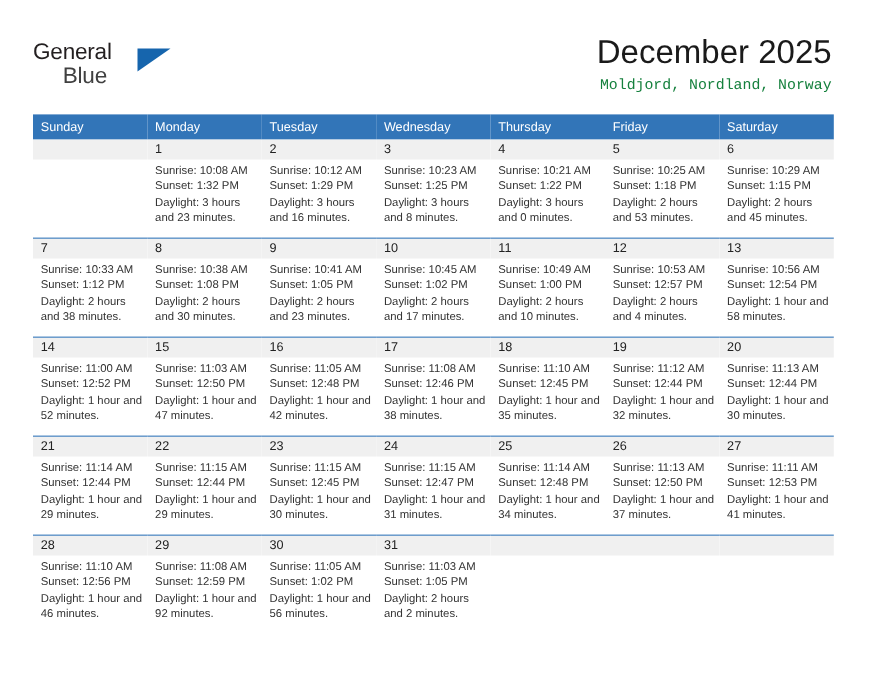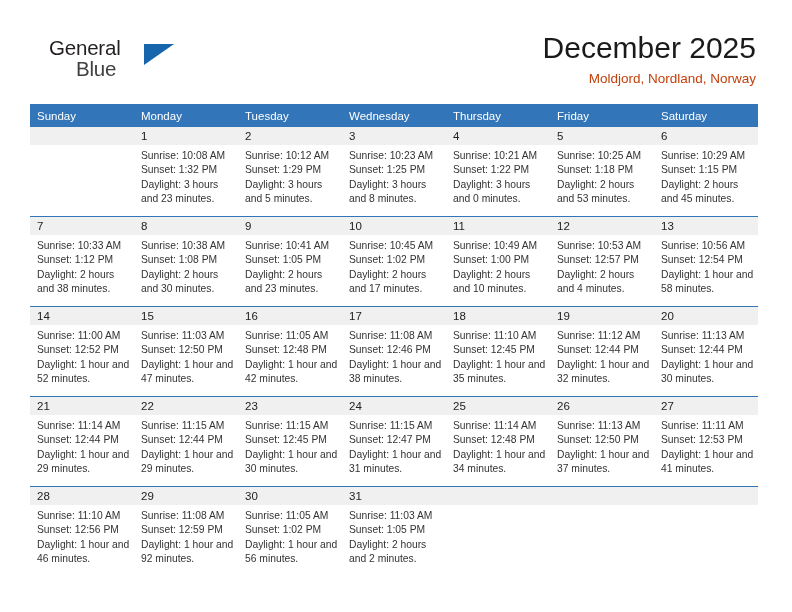--- a/index.html
+++ b/index.html
@@ -24,21 +24,21 @@
   
   .header {
     position: absolute;
     left: 0;
     top: 0;
     width: 792px;
     height: 104px;
   }
   .logo {
     position: absolute;
-    left: 49px;
+    left: 30px;
     top: 36px;
     width: 130px;
     height: 48px;
   }
   .logo-general {
     position: absolute;
     left: 0;
     top: 0;
     font-size: 20.5px;
     letter-spacing: -0.2px;
@@ -72,24 +72,25 @@
   }
   .cal-title {
     font-size: 30px;
     font-weight: normal;
     color: #1a1a1a;
     line-height: 36px;
     white-space: nowrap;
   }
   .cal-subtitle {
     font-size: 13.5px;
-    color: #c2410c;
+    color: #15803d;
     line-height: 20px;
     margin-top: 3px;
     white-space: nowrap;
+    font-family: Liberation Mono, monospace;
   }
 
   
   .calendar {
     position: absolute;
     left: 30px;
     top: 104px;
     width: 728px;
     border-collapse: collapse;
     table-layout: fixed;
@@ -183,21 +184,21 @@
               <div>Daylight: 3 hours</div>
               <div>and 23 minutes.</div>
             </div>
           </td>
           <td style="border-top: none;">
             <div class="daynum-band">2</div>
             <div class="cell-lines">
               <div>Sunrise: 10:12 AM</div>
               <div>Sunset: 1:29 PM</div>
               <div>Daylight: 3 hours</div>
-              <div>and 5 minutes.</div>
+              <div>and 16 minutes.</div>
             </div>
           </td>
           <td style="border-top: none;">
             <div class="daynum-band">3</div>
             <div class="cell-lines">
               <div>Sunrise: 10:23 AM</div>
               <div>Sunset: 1:25 PM</div>
               <div>Daylight: 3 hours</div>
               <div>and 8 minutes.</div>
             </div>

